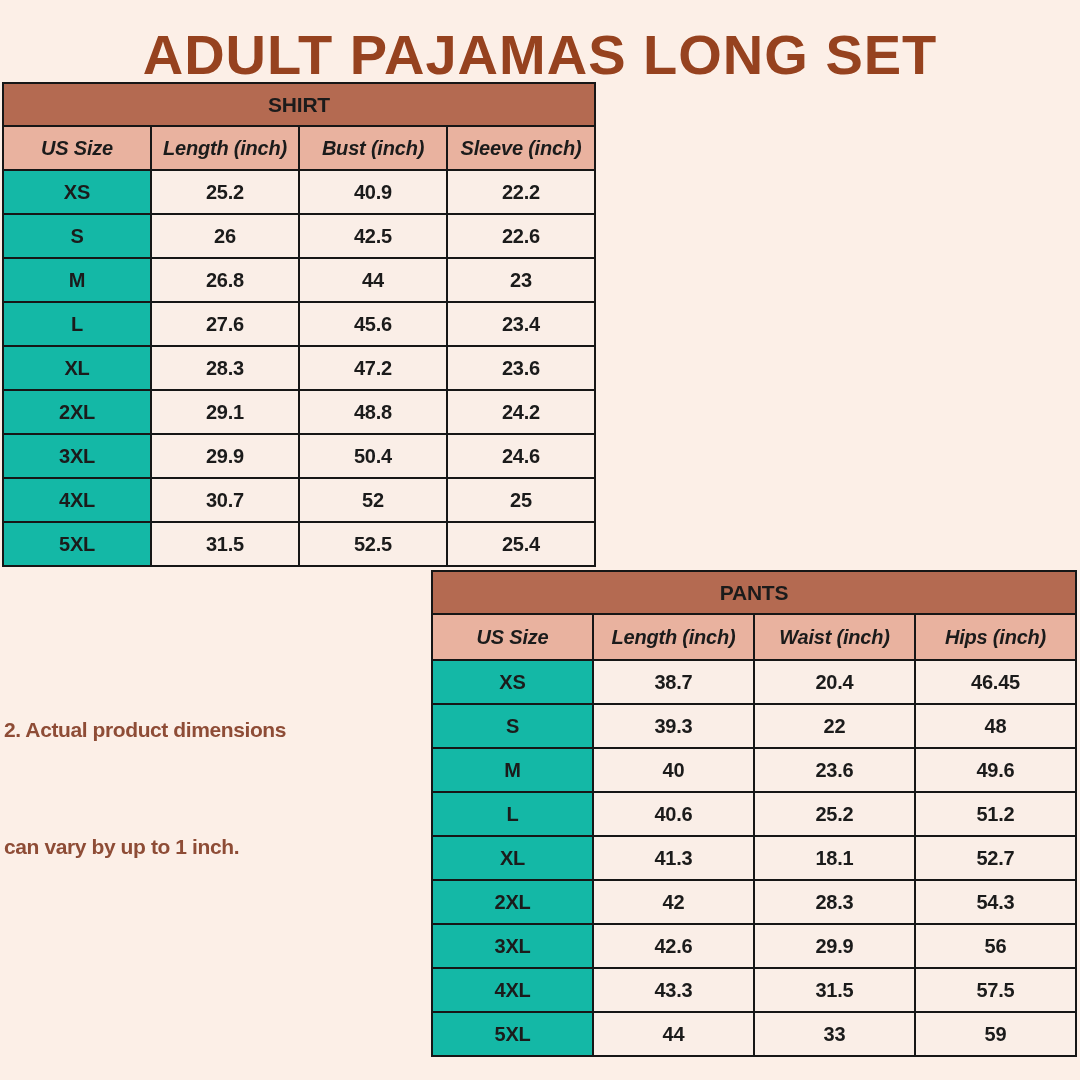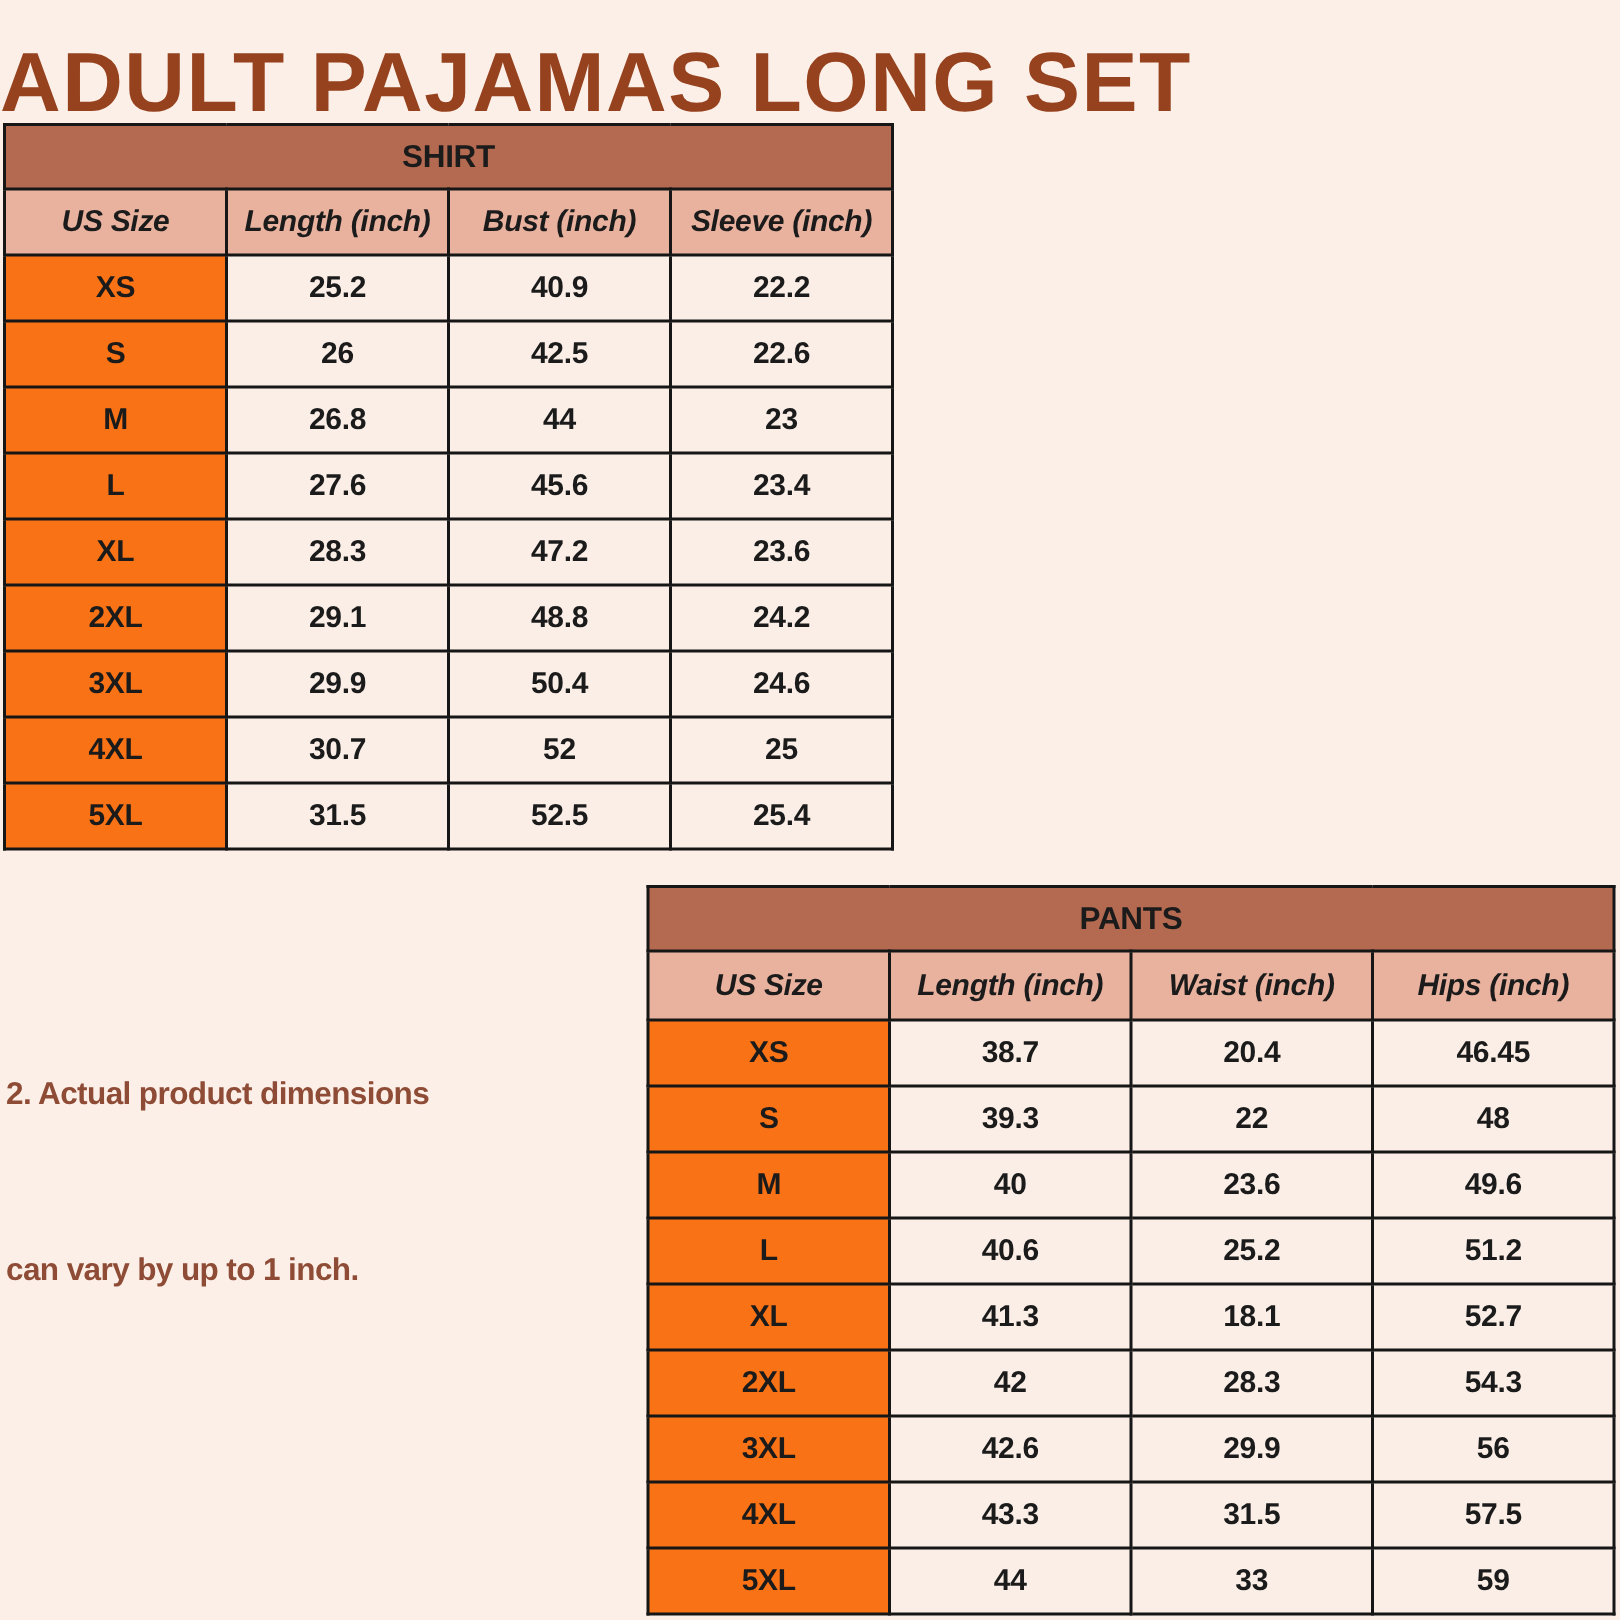--- a/index.html
+++ b/index.html
@@ -8,33 +8,33 @@
     position: relative;
     background: #fcefe7;
     font-family: "Liberation Sans", sans-serif;
     overflow: hidden;
   }
   .page-title {
     position: absolute;
     top: 22px;
     left: 0;
     width: 1080px;
-    text-align: left;
+    text-align: center;
     font-size: 56px;
     font-weight: bold;
     letter-spacing: 1px;
     color: #96421f;
   }
   table {
     position: absolute;
     border-collapse: collapse;
     table-layout: fixed;
   }
   .shirt-table { left: 2px;   top: 82px;  width: 594px; }
-  .pants-table { left: 431px; top: 570px; width: 646px; margin-top: 20px; }
+  .pants-table { left: 431px; top: 570px; width: 646px; }
   th, td {
     border: 2px solid #161616;
     text-align: center;
     vertical-align: middle;
     font-weight: bold;
     color: #1b1b1b;
     font-size: 20px;
     letter-spacing: -0.2px;
   }
   .table-title-cell {
@@ -42,21 +42,21 @@
     height: 43px;
     font-size: 21px;
   }
   .col-header-row th {
     background: #e9b29f;
     height: 44px;
     font-style: italic;
   }
   .pants-table .col-header-row th { height: 46px; }
   .data-row td { height: 44px; background: #faeee7; }
-  .data-row .size-cell { background: #f97316; }
+  .data-row .size-cell { background: #14b8a6; }
   .notes {
     position: absolute;
     left: 4px;
     top: 632px;
     width: 430px;
     font-size: 21px;
     font-weight: bold;
     line-height: 39px;
     letter-spacing: -0.4px;
     color: #8e4c36;

